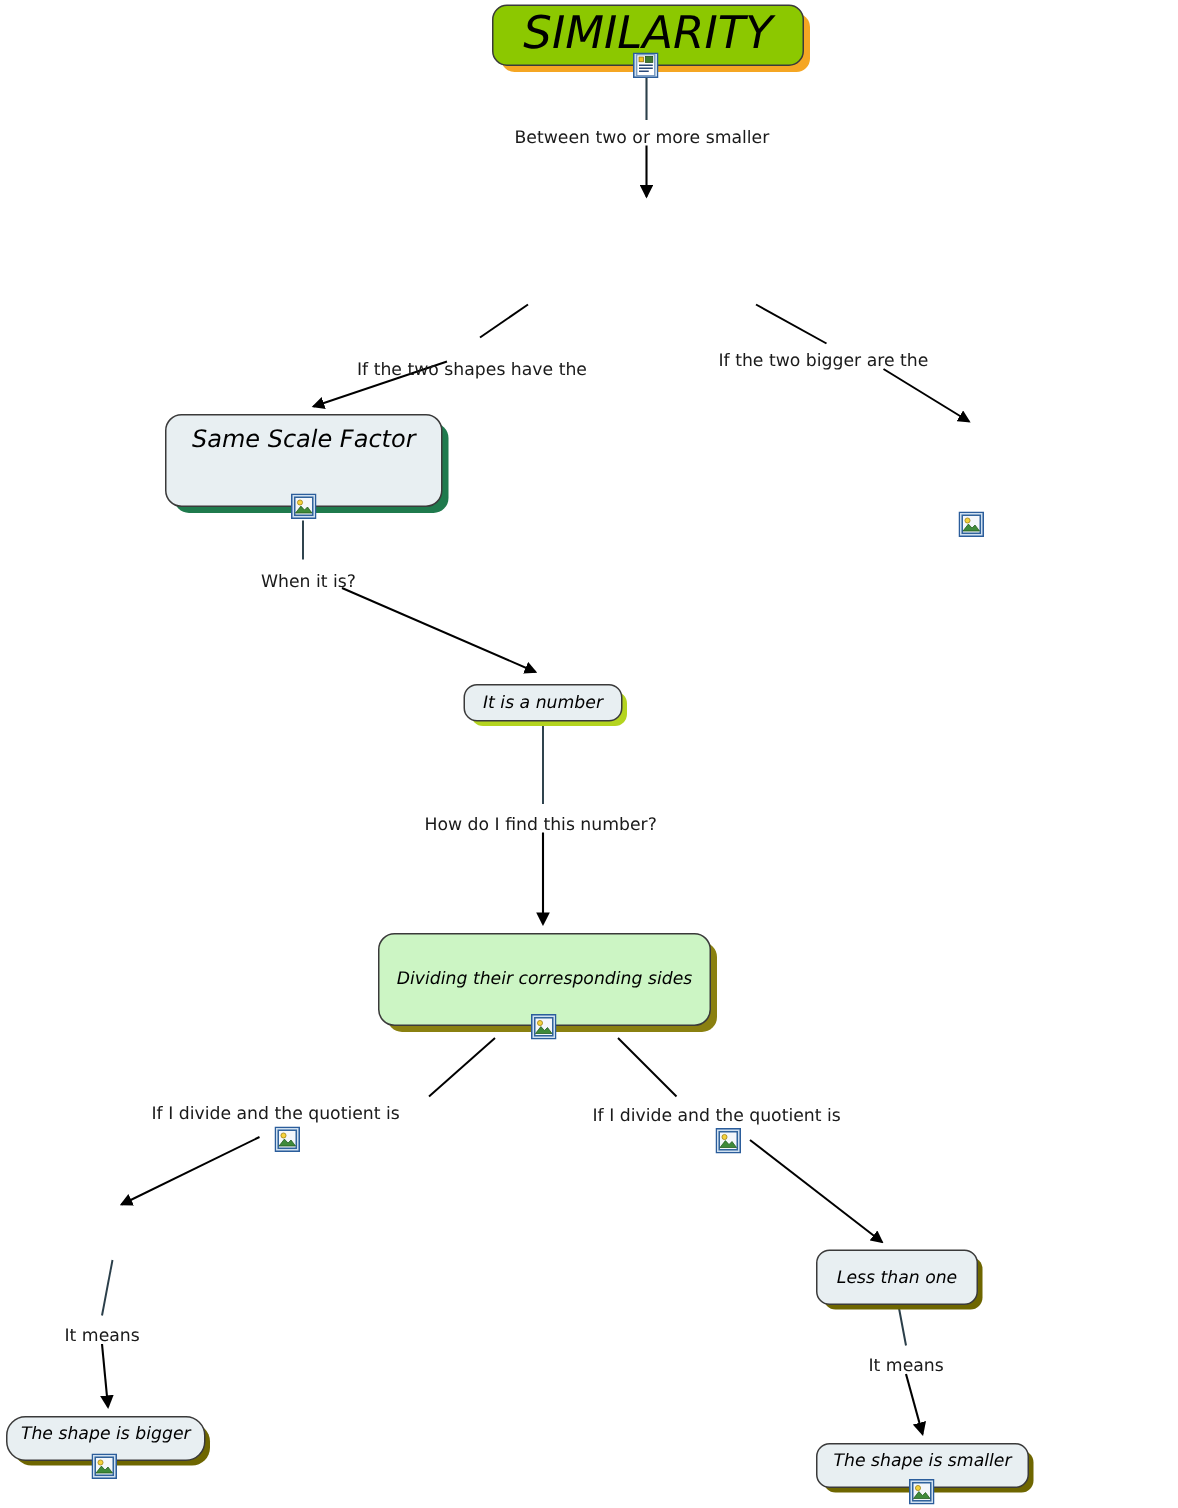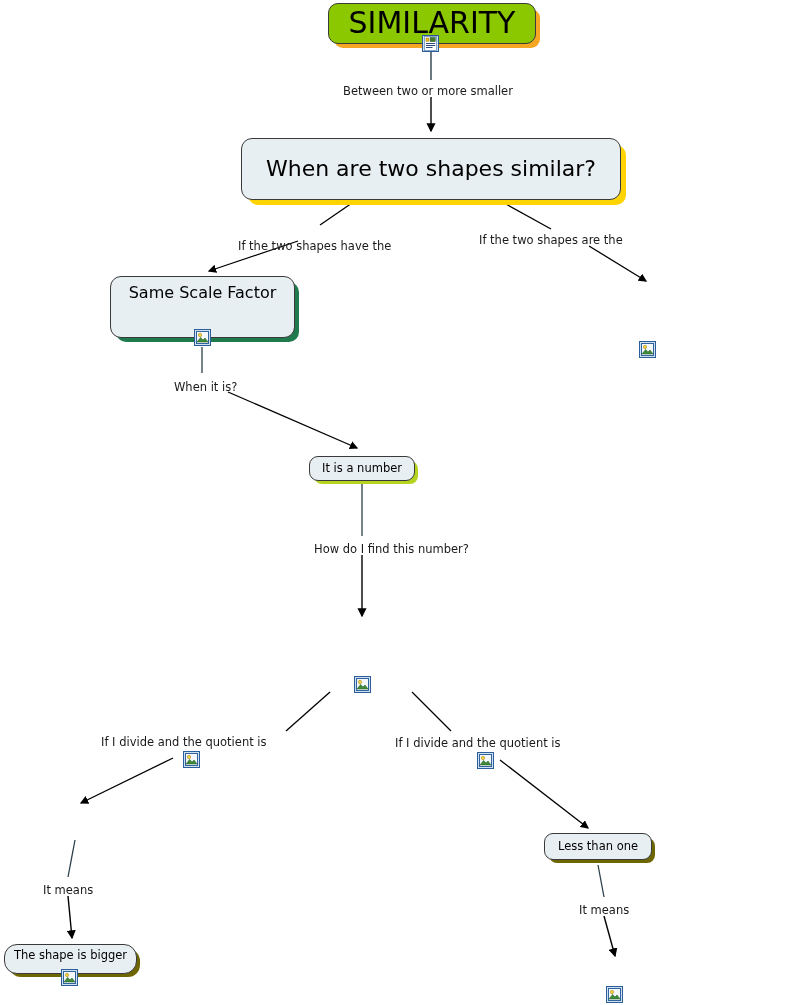--- a/index.html
+++ b/index.html
@@ -34,20 +34,21 @@
     box-sizing: border-box;
     border: 1.5px solid #3a3a3a;
     border-radius: 11px;
     display: flex;
     align-items: center;
     justify-content: center;
     text-align: right;
     line-height: 1.15;
     background: #e8eff2;
     z-index: 5;
+    font-style: italic;
   }
   .node .node-label {
     display: block;
     padding: 0 8px;
     white-space: nowrap;
   }
   
   .sh-orange  { box-shadow: 5px 5px 0 -1px #f5a623; }
   .sh-yellow  { box-shadow: 6px 6px 0 -1px #ffd400; }
   .sh-green   { box-shadow: 5px 5px 0 -1px #1f7a4d; }
@@ -116,53 +117,56 @@
     <line x1="68" y1="896" x2="72" y2="938" stroke="#000000" stroke-width="1.4" marker-end="url(#arrow)"></line>
 
     <line x1="598" y1="865" x2="604" y2="897" stroke="#2b3f4a" stroke-width="1.3"></line>
     <line x1="604" y1="916" x2="615" y2="956" stroke="#000000" stroke-width="1.4" marker-end="url(#arrow)"></line>
   </svg>
 
   <div class="node fill-limegreen sh-orange" style="left:328px; top:3px; width:208px; height:41px; font-size:30px; border-radius:10px;">
     <span class="node-label">SIMILARITY</span>
   </div>
 
-  <div class="node fill-bluegrey sh-yellow" style="left:241px; top:138px; width:380px; height:62px; font-size:22px;">
-    <span class="node-label">When are two shapes similar?</span>
-  </div>
 
   <div class="node fill-bluegrey sh-green" style="left:110px; top:276px; width:185px; height:62px; font-size:16px; align-items:flex-start; padding-top:7px;">
     <span class="node-label">Same Scale Factor</span>
   </div>
 
 
   <div class="node fill-bluegrey sh-lime" style="left:309px; top:456px; width:106px; height:25px; font-size:11.5px; border-radius:9px;">
     <span class="node-label">It is a number</span>
   </div>
 
-
-
-  <div class="node fill-bluegrey sh-darkolive" style="left:544px; top:833px; width:108px; height:27px; font-size:11.5px; border-radius:9px;">
+  <div class="node fill-mintgreen sh-olive" style="left:252px; top:622px; width:222px; height:62px; font-size:11.5px;">
+    <span class="node-label">Dividing their corresponding sides</span>
+  </div>
+
+
+  <div class="node fill-bluegrey sh-darkolive" style="left:544px; top:833px; width:108px; height:37px; font-size:11.5px; border-radius:9px;">
     <span class="node-label">Less than one</span>
   </div>
 
   <div class="node fill-bluegrey sh-darkolive" style="left:4px; top:944px; width:133px; height:30px; font-size:11.5px; border-radius:13px; align-items:flex-start; padding-top:4px;">
     <span class="node-label">The shape is bigger</span>
   </div>
 
+  <div class="node fill-bluegrey sh-darkolive" style="left:544px; top:962px; width:142px; height:30px; font-size:11.5px; border-radius:9px; align-items:flex-start; padding-top:4px;">
+    <span class="node-label">The shape is smaller</span>
+  </div>
 
   <div class="link-label" style="left:343px; top:85px;">Between two or more smaller</div>
 
   <div class="link-label" style="left:238px; top:240px;">If the two shapes have the</div>
 
-  <div class="link-label" style="left:479px; top:234px;">If the two shapes are the</div>
+  <div class="link-label" style="left:479px; top:234px;">If the two bigger are the</div>
 
   <div class="link-label" style="left:174px; top:381px;">When it is?</div>
 
-  <div class="link-label" style="left:283px; top:543px;margin-left:31px;">How do I find this number?</div>
+  <div class="link-label" style="left:283px; top:543px;">How do I find this number?</div>
 
   <div class="link-label" style="left:101px; top:736px;">If I divide and the quotient is</div>
 
   <div class="link-label" style="left:395px; top:737px;">If I divide and the quotient is</div>
 
   <div class="link-label" style="left:43px; top:884px;">It means</div>
 
   <div class="link-label" style="left:579px; top:904px;">It means</div>
 
   <div class="icon" style="left:422px; top:35px;">

